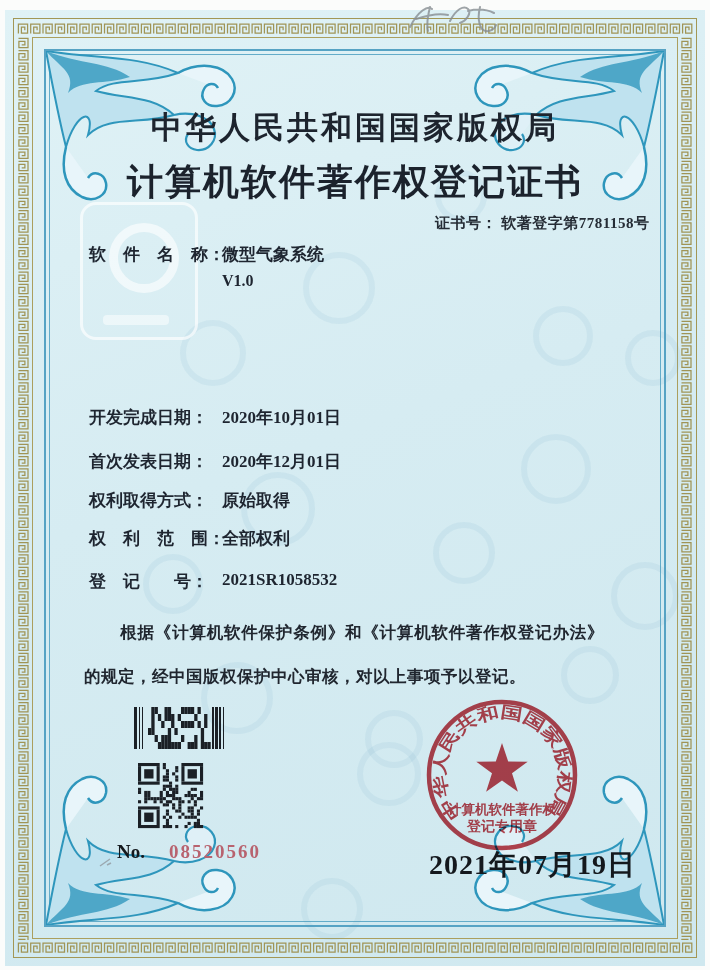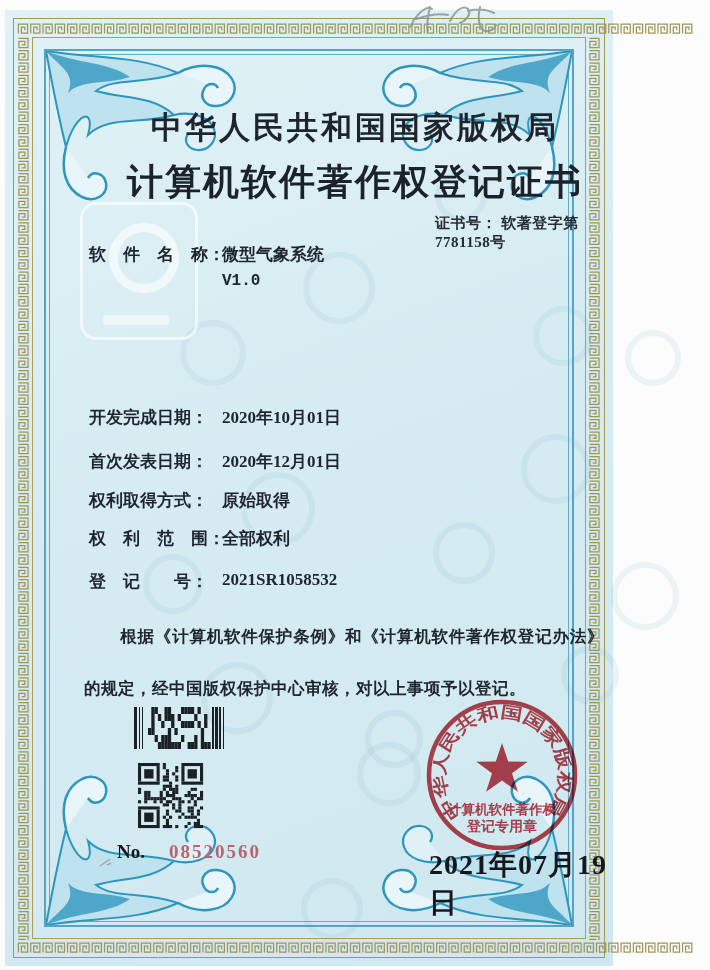--- a/index.html
+++ b/index.html
@@ -1,18 +1,18 @@
 <!DOCTYPE html>
 <html><head>
 <meta charset="utf-8">
 <style>
   html,body{margin:0;padding:0;background:#eef1f0;}
   .screen{position:relative;width:710px;height:970px;background:#fbfcfb;overflow:hidden;
           font-family:"Liberation Serif","DejaVu Serif",serif;}
-  .paper{position:absolute;left:5px;top:10px;width:608px;height:956px;
+  .paper{position:absolute;left:5px;top:10px;width:700px;height:956px;
          background:linear-gradient(160deg,#e0f2f6 0%,#d6ecf2 45%,#cfe8ef 100%);}
   
   .olive-line-outer{position:absolute;left:8px;top:8px;right:8px;bottom:8px;border:1px solid #a39755;pointer-events:none;}
   .olive-line-inner{position:absolute;left:27px;top:27px;right:27px;bottom:27px;border:1px solid #ab9f5e;pointer-events:none;}
   .band{position:absolute;overflow:hidden;color:#a09455;}
   .band svg{display:block;}
   .blue-frame{position:absolute;left:39px;top:39px;right:39px;bottom:39px;border:2px solid #56a3c4;pointer-events:none;}
   .blue-frame-inner{position:absolute;left:44px;top:44px;right:44px;bottom:44px;border:1px solid #63acc9;pointer-events:none;}
   .flourish{position:absolute;width:238px;height:150px;pointer-events:none;}
   .fl-tl{left:41px;top:41px;}
@@ -27,23 +27,23 @@
   .emboss .c2{position:absolute;left:20px;bottom:12px;width:66px;height:10px;border-radius:4px;background:rgba(255,255,255,.5);}
   
   .authority{position:absolute;left:0;top:97px;width:700px;text-align:center;font-size:31px;font-weight:bold;
              letter-spacing:3px;color:#1d242e;}
   .cert-title{position:absolute;left:0;top:148px;width:700px;text-align:center;font-size:36px;font-weight:bold;
               letter-spacing:2px;color:#1b222c;}
   .cert-no{position:absolute;left:430px;top:204px;font-size:15px;font-weight:bold;color:#252c35;letter-spacing:.5px;}
   .row{position:absolute;left:84px;font-size:17px;font-weight:bold;color:#1e2530;white-space:nowrap;}
   .flabel{display:inline-block;width:131px;}
   .fvalue{position:absolute;left:133px;top:0;}
-  .fvalue .v2{margin-top:6px;font-family:Liberation Mono, monospace;font-size:16px;}
+  .fvalue .v2{margin-top:6px;font-family:Liberation Serif, serif;font-size:16px;}
   .statement{position:absolute;left:79px;top:601px;width:520px;font-size:16.5px;font-weight:600;color:#20262f;
-             line-height:52px;text-indent:2.2em;text-align:justify;letter-spacing:.5px;}
+             line-height:44px;text-indent:2.2em;text-align:justify;letter-spacing:.5px;}
   .serial{position:absolute;left:112px;top:831px;font-size:19px;color:#14181d;font-weight:bold;}
   .serial .num{color:#b8636f;letter-spacing:2px;margin-left:24px;font-weight:600;}
   .issue-date{position:absolute;left:424px;top:836px;font-size:28px;font-weight:bold;color:#14181d;letter-spacing:1px;}
   .barcode{position:absolute;left:129px;top:697px;}
   .qrcode{position:absolute;left:133px;top:753px;}
   .seal-svg{position:absolute;left:415px;top:685px;mix-blend-mode:multiply;opacity:.95;}
   .handwriting{position:absolute;left:402px;top:1px;}
   .pencil-tick{position:absolute;left:93px;top:845px;}
 </style>
 </head>

